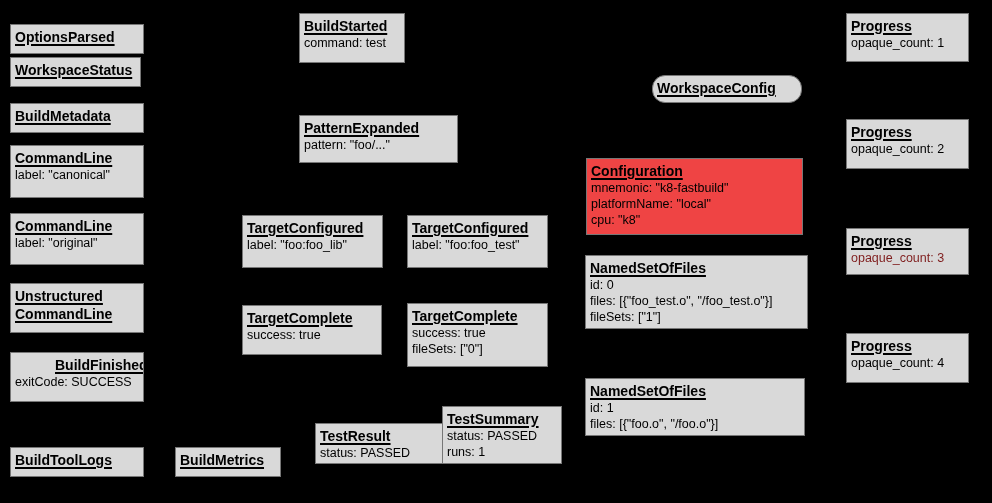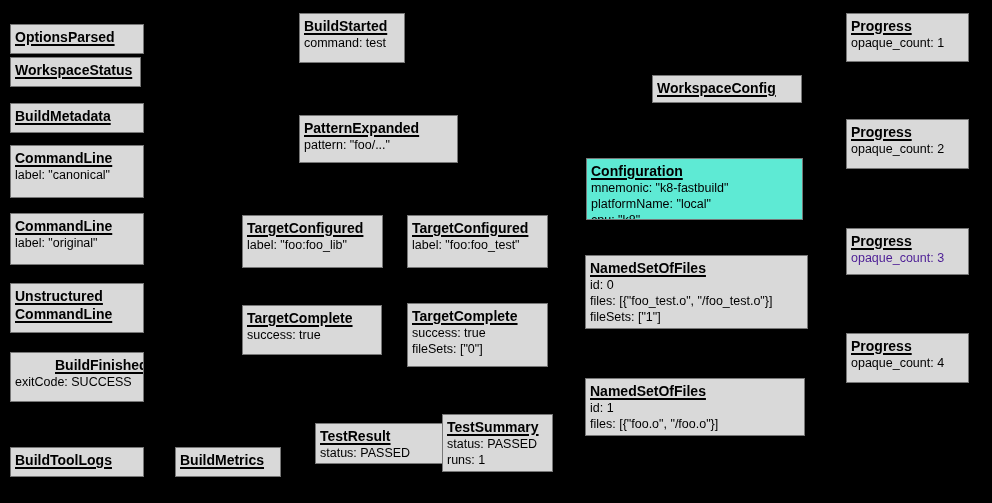--- a/index.html
+++ b/index.html
@@ -158,36 +158,36 @@
       </div>
   </div>
     <div class="node" style="left: 315px; top: 423px; width: 138px; height: 41px; background: rgb(217, 217, 217); border-color: rgb(119, 119, 119);">
     <div class="node-title">
         <div class="title-row"><span class="title-text" style="color: rgb(0, 0, 0);">TestResult</span></div>
       </div>
     <div class="node-body">
         <div class="body-line" style="color: rgb(0, 0, 0);">status: PASSED</div>
       </div>
   </div>
-    <div class="node" style="left: 442px; top: 406px; width: 111px; height: 58px; background: rgb(217, 217, 217); border-color: rgb(119, 119, 119); margin-top: 8px;">
+    <div class="node" style="left: 442px; top: 406px; width: 120px; height: 58px; background: rgb(217, 217, 217); border-color: rgb(119, 119, 119);">
     <div class="node-title">
         <div class="title-row"><span class="title-text" style="color: rgb(0, 0, 0);">TestSummary</span></div>
       </div>
     <div class="node-body">
         <div class="body-line" style="color: rgb(0, 0, 0);">status: PASSED</div>
         <div class="body-line" style="color: rgb(0, 0, 0);">runs: 1</div>
       </div>
   </div>
-    <div class="node" style="left: 652px; top: 75px; width: 150px; height: 28px; background: rgb(217, 217, 217); border-color: rgb(119, 119, 119);">
+    <div class="node" style="left: 652px; top: 75px; width: 150px; height: 28px; background: rgb(217, 217, 217); border-color: rgb(119, 119, 119); border-radius: 13px;">
     <div class="node-title">
         <div class="title-row"><span class="title-text" style="color: rgb(0, 0, 0);">WorkspaceConfig</span></div>
       </div>
     <div class="node-body"></div>
   </div>
-    <div class="node" style="left: 586px; top: 158px; width: 217px; height: 62px; background: #5eead4; border-color: rgb(119, 119, 119);">
+    <div class="node" style="left: 586px; top: 158px; width: 217px; height: 77px; background: #ef4444; border-color: rgb(119, 119, 119);">
     <div class="node-title">
         <div class="title-row"><span class="title-text" style="color: rgb(0, 0, 0);">Configuration</span></div>
       </div>
     <div class="node-body">
         <div class="body-line" style="color: rgb(0, 0, 0);">mnemonic: "k8-fastbuild"</div>
         <div class="body-line" style="color: rgb(0, 0, 0);">platformName: "local"</div>
         <div class="body-line" style="color: rgb(0, 0, 0);">cpu: "k8"</div>
       </div>
   </div>
     <div class="node" style="left: 585px; top: 255px; width: 223px; height: 74px; background: rgb(217, 217, 217); border-color: rgb(119, 119, 119);">
@@ -223,21 +223,21 @@
       </div>
     <div class="node-body">
         <div class="body-line" style="color: rgb(0, 0, 0);">opaque_count: 2</div>
       </div>
   </div>
     <div class="node" style="left: 846px; top: 228px; width: 123px; height: 47px; background: rgb(217, 217, 217); border-color: rgb(119, 119, 119);">
     <div class="node-title">
         <div class="title-row"><span class="title-text" style="color: rgb(0, 0, 0);">Progress</span></div>
       </div>
     <div class="node-body">
-        <div class="body-line" style="color: #4c1d95;">opaque_count: 3</div>
+        <div class="body-line" style="color: #7f1d1d;">opaque_count: 3</div>
       </div>
   </div>
     <div class="node" style="left: 846px; top: 333px; width: 123px; height: 50px; background: rgb(217, 217, 217); border-color: rgb(119, 119, 119);">
     <div class="node-title">
         <div class="title-row"><span class="title-text" style="color: rgb(0, 0, 0);">Progress</span></div>
       </div>
     <div class="node-body">
         <div class="body-line" style="color: rgb(0, 0, 0);">opaque_count: 4</div>
       </div>
   </div>

